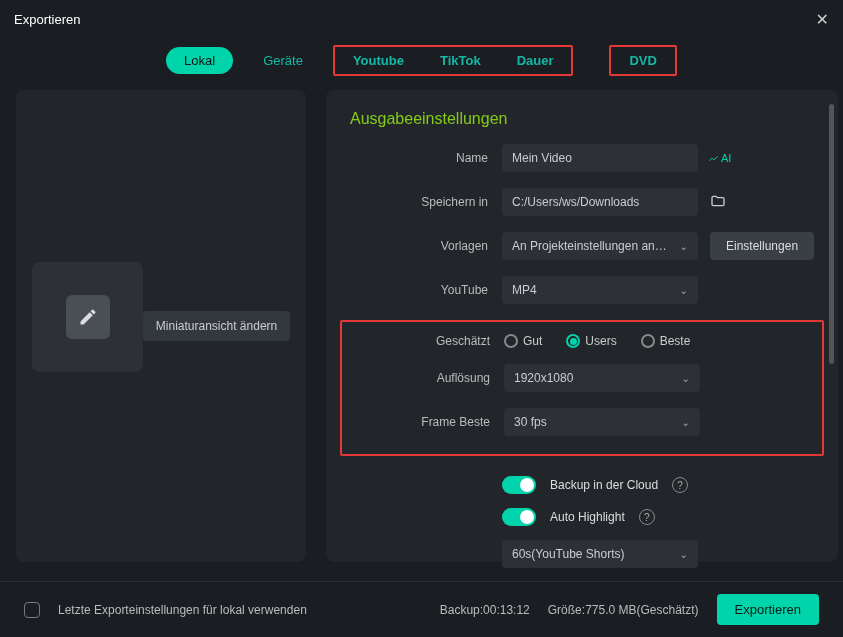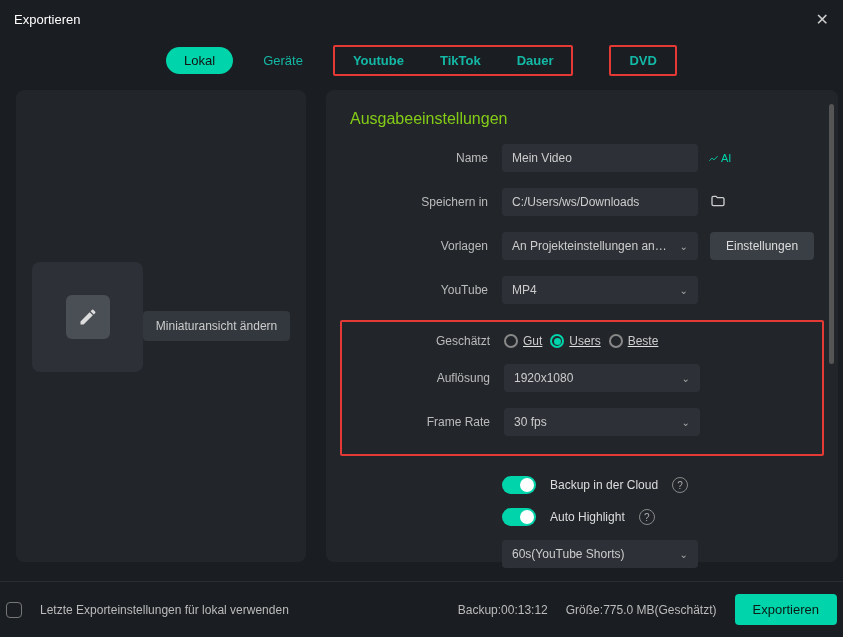--- a/index.html
+++ b/index.html
@@ -20,32 +20,32 @@
 .scrollbar { position: absolute; right: 4px; top: 14px; width: 5px; height: 260px; background: #555; border-radius: 3px; }
 .section-title { color: #84cc16; font-size: 16px; margin-bottom: 16px; }
 .row { display: flex; align-items: center; margin-bottom: 16px; }
 .label { width: 152px; text-align: right; color: #bbb; font-size: 12px; padding-right: 14px; }
 .input, .select { background: #2d3137; border: none; color: #ccc; padding: 7px 10px; border-radius: 4px; width: 196px; font-size: 12px; outline: none; }
 .select { display: flex; align-items: center; justify-content: space-between; cursor: pointer; }
 .chev { font-size: 10px; color: #aaa; }
 .ai-badge { margin-left: 10px; color: #00d4aa; font-size: 11px; display: inline-flex; align-items: center; gap: 2px; }
 .folder-icon { margin-left: 12px; color: #ccc; cursor: pointer; }
 .settings-btn { margin-left: 12px; background: #3a3f46; color: #ddd; border: none; padding: 7px 16px; border-radius: 4px; cursor: pointer; font-size: 12px; }
-.radio-group { display: flex; gap: 8px; align-items: center; text-decoration: underline; }
+.radio-group { display: flex; gap: 24px; align-items: center; }
 .radio { display: flex; align-items: center; gap: 5px; cursor: pointer; color: #ccc; font-size: 12px;}
 .radio-dot { width: 14px; height: 14px; border: 2px solid #888; border-radius: 50%; display: inline-flex; align-items: center; justify-content: center; }
 .radio.selected .radio-dot { border-color: #00d4aa; }
 .radio.selected .radio-dot::after { content:''; width: 7px; height: 7px; background: #00d4aa; border-radius: 50%; }
 .redbox { border: 2px solid #e53935; border-radius: 2px; padding: 12px 10px 2px 10px; margin-left: -10px; margin-right: -10px; }
 .toggle-row { display: flex; align-items: center; margin-top: 20px; gap: 14px; margin-left: 152px; }
 .toggle { width: 34px; height: 18px; background: #00d4aa; border-radius: 10px; position: relative; cursor: pointer; flex-shrink:0; }
 .toggle::after { content:''; position: absolute; right: 2px; top: 2px; width: 14px; height: 14px; background: #fff; border-radius: 50%; }
 .toggle-label { color: #ddd; font-size: 12px; }
 .help-icon { width: 16px; height: 16px; border: 1px solid #888; border-radius: 50%; display: inline-flex; align-items: center; justify-content: center; font-size: 10px; color: #aaa; cursor: pointer; }
-.footer { position: absolute; bottom: 0; left: 0; right: 0; padding: 12px 6px; display: flex; align-items: center; gap: 18px; border-top: 1px solid #2a2e33; background: #1a1d21;}
+.footer { position: absolute; bottom: 0; left: 0; right: 0; padding: 12px 24px; display: flex; align-items: center; gap: 18px; border-top: 1px solid #2a2e33; background: #1a1d21;}
 .checkbox { width: 16px; height: 16px; border: 1px solid #777; border-radius: 4px; display:inline-block; }
 .footer-label { color: #bbb; font-size: 12px; flex: 0 0 auto; }
 .footer-spacer { flex: 1; }
 .footer-info { color: #bbb; font-size: 12px; }
 .export-btn { background: #00d4aa; color: #0a1a14; border: none; padding: 8px 18px; border-radius: 4px; cursor: pointer; font-weight: 500; font-size: 13px; }
 </style>
 </head>
 <body>
 
 <div class="titlebar">
@@ -140,21 +140,21 @@
         </div>
       </div>
       <div class="row">
         <div class="label">Auflösung</div>
         <div class="select">
           <span>1920x1080</span>
           <span class="chev">⌄</span>
         </div>
       </div>
       <div class="row">
-        <div class="label">Frame Rate</div>
+        <div class="label">Frame Beste</div>
         <div class="select">
           <span>30 fps</span>
           <span class="chev">⌄</span>
         </div>
       </div>
     </div>
 
     <div class="toggle-row">
       <div class="toggle"></div>
       <span class="toggle-label">Backup in der Cloud</span>

